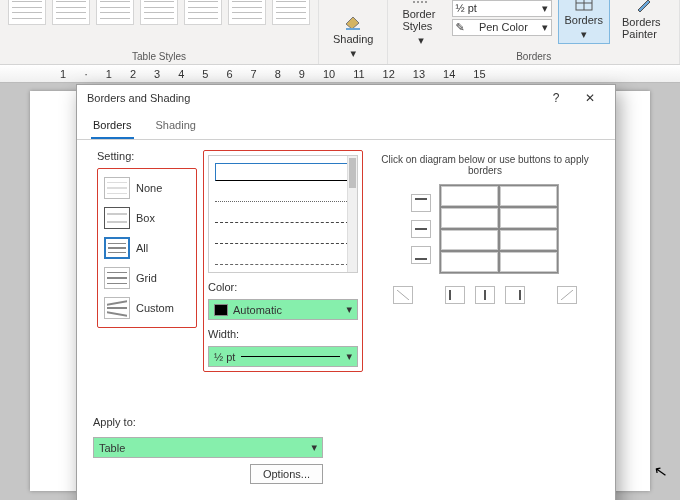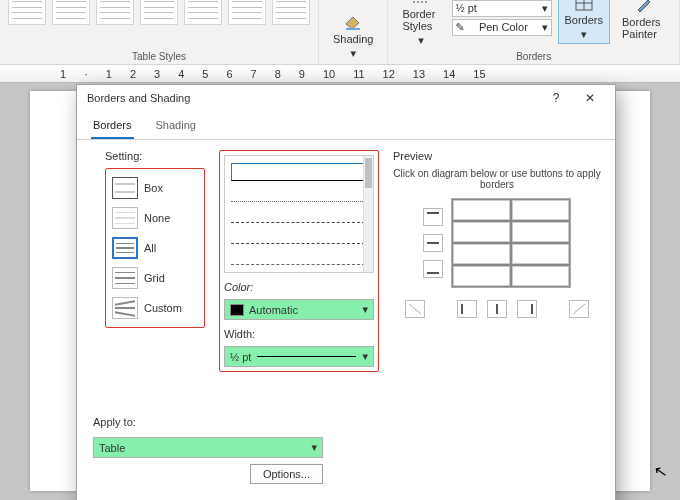--- a/index.html
+++ b/index.html
@@ -19,21 +19,21 @@
   .page { background:#fff; width:620px; height:400px; margin:0 auto; box-shadow:0 0 4px rgba(0,0,0,.3); }
 
   .dialog { position:absolute; left:76px; top:84px; width:540px; height:428px; background:#fff; border:1px solid #a0a0a0; box-shadow:4px 8px 18px rgba(0,0,0,.35); font-size:11px; }
   .titlebar { display:flex; align-items:center; justify-content:space-between; padding:6px 10px; }
   .titlebar .controls { display:flex; gap:4px; }
   .titlebar .controls span { width:30px; text-align:center; cursor:pointer; font-size:12px; }
   .tabs { display:flex; gap:20px; border-bottom:1px solid #d0d0d0; padding:4px 14px 0 14px; }
   .tab { padding:4px 2px 6px 2px; color:#666; }
   .tab.active { color:#222; border-bottom:2px solid #1a73c7; }
 
-  .body { display:flex; padding:10px 14px 6px 28px; gap:14px; }
+  .body { display:flex; padding:10px 14px 6px 20px; gap:6px; }
   .setting-col { width:100px; }
   .section-label { margin-bottom:6px; }
   .redbox { border:1.5px solid #d63b2e; border-radius:2px; padding:4px; }
   .setting-item { display:flex; align-items:center; gap:6px; padding:4px 2px; }
   .setting-icon { width:26px; height:22px; border:1px solid #bbb; background:#fff; display:flex; flex-direction:column; justify-content:space-around; padding:2px; }
   .setting-icon.sel { border:2px solid #2a7ac3; }
   .setting-icon .ln { height:1.5px; background:#888; }
 
   .style-col { width:160px; }
   .style-list { border:1px solid #ccc; height:118px; background:#fff; padding:4px 2px; overflow:hidden; position:relative; }
@@ -200,33 +200,33 @@
     <div class="tab active">Borders</div>
     <div class="tab">Shading</div>
   </div>
 
   <div class="body">
 
     <div class="setting-col">
       <div class="section-label">Setting:</div>
       <div class="redbox">
         <div class="setting-item">
-          <div class="setting-icon" style="border:1.5px solid #555;">
-              <div class="ln" style="background:#ccc"></div>
-              <div class="ln" style="background:#ccc"></div>
-            </div>
-          <span>Box</span>
-        </div>
-        <div class="setting-item">
           <div class="setting-icon">
               <div class="ln" style="background:#ddd"></div>
               <div class="ln" style="background:#ddd"></div>
               <div class="ln" style="background:#ddd"></div>
             </div>
           <span>None</span>
+        </div>
+        <div class="setting-item">
+          <div class="setting-icon" style="border:1.5px solid #555;">
+              <div class="ln" style="background:#ccc"></div>
+              <div class="ln" style="background:#ccc"></div>
+            </div>
+          <span>Box</span>
         </div>
         <div class="setting-item">
           <div class="setting-icon sel">
               <div class="ln"></div>
               <div class="ln"></div>
               <div class="ln"></div>
             </div>
           <span>All</span>
         </div>
         <div class="setting-item">
@@ -253,39 +253,38 @@
         <div class="style-list">
           <div class="row sel line-solid"></div>
           <div class="row line-dot"></div>
           <div class="row line-dash"></div>
           <div class="row line-dash" style="border-bottom-style:dashed; border-bottom-width:1px;"></div>
           <div class="row" style="border-bottom:1px dashed #666; border-bottom-style:dashed;"></div>
           <div class="sb">
               <div class="thumb"></div>
             </div>
         </div>
-        <div class="section-label" style="margin-top:8px;font-style:italic;">Color:</div>
+        <div class="section-label" style="margin-top:8px;">Color:</div>
         <div class="combo">
           <div style="display:flex; gap:5px; align-items:center;">
               <span class="swatch"></span>
               <span>Automatic</span>
             </div>
           <span>▾</span>
         </div>
         <div class="section-label" style="margin-top:8px;">Width:</div>
         <div class="combo">
           <span>½ pt</span>
           <span style="flex:1; margin:0 6px; border-bottom:1px solid #000;"></span>
           <span>▾</span>
         </div>
       </div>
     </div>
 
     <div class="preview-col">
-      <div class="section-label">Preview</div>
       <div class="preview-hint">Click on diagram below or use buttons to apply borders</div>
       <div class="preview-area">
         <div class="side-btns">
           <div class="mini-btn">
               <svg width="12" height="10">
                 <line x1="0" y1="1" x2="12" y2="1" stroke="#555" stroke-width="2"></line>
               </svg>
             </div>
           <div class="mini-btn">
               <svg width="12" height="10">

